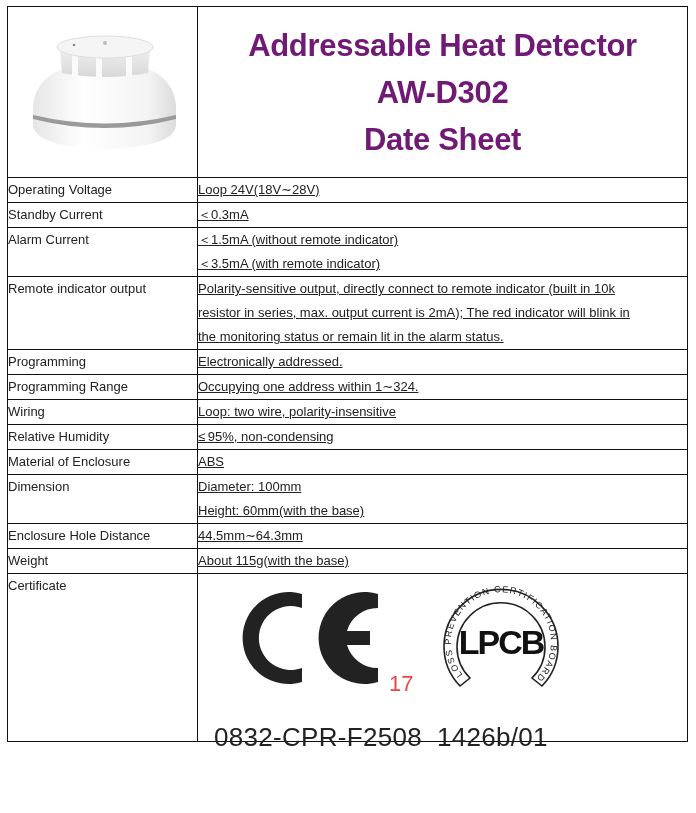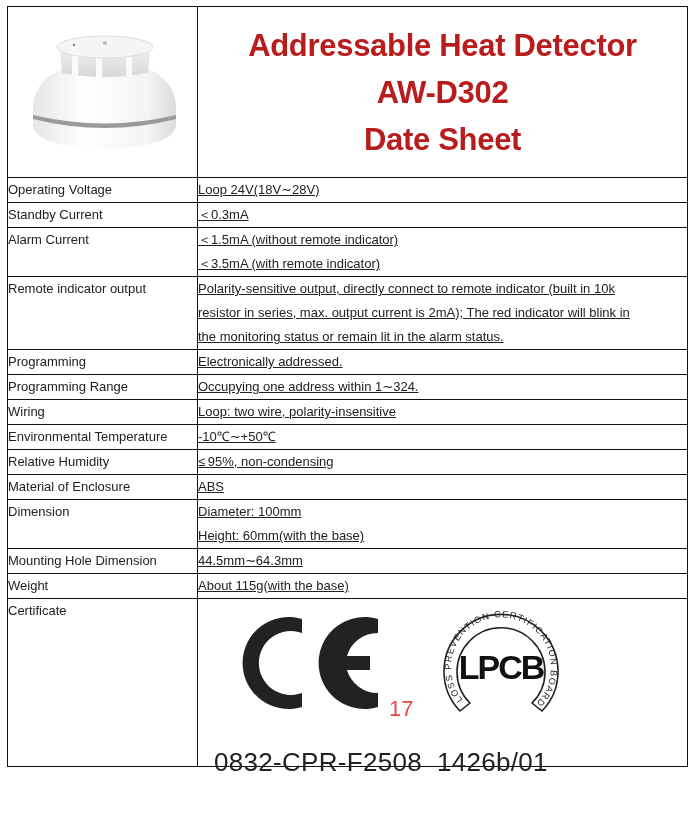--- a/index.html
+++ b/index.html
@@ -5,21 +5,21 @@
   html, body { margin: 0; padding: 0; background: #ffffff; }
   body { width: 696px; height: 813px; position: relative; overflow: hidden;
          font-family: "Liberation Sans", sans-serif; color: #1a1a1a; }
   .sheet { position: absolute; left: 7px; top: 6px; width: 681px;
            border-collapse: collapse; table-layout: fixed; }
   .sheet td { border: 1px solid #111; padding: 0; vertical-align: top; }
   .col-label { width: 190px; }
   .header-row td { height: 166px; vertical-align: middle; }
   .product-cell { position: relative; }
   .title-cell { text-align: center; }
-  .title-line { font-weight: bold; font-size: 31px; line-height: 47px; color: #b91c1c;
+  .title-line { font-weight: bold; font-size: 31px; line-height: 47px; color: #701a75;
                 letter-spacing: -0.3px; }
   .label { font-size: 13px; line-height: 24px; padding-left: 8px; color: #222; }
   .value { font-size: 13px; line-height: 24px; padding-left: 8px; color: #222; text-decoration: underline; }
   .value-line { display: block; }
   .spec-row td { height: 23.5px; margin-left: 8px; }
   .cert-row td { height: 167px; }
   .cert-wrap { position: relative; height: 167px; }
   .ce-mark { position: absolute; left: 40px; top: 14px; }
   .ce-sub { position: absolute; left: 191px; top: 97px; font-size: 22px; color: #ef4444; }
   .lpcb { position: absolute; left: 240px; top: 8px; }
@@ -111,46 +111,40 @@
           <span class="value-line">Occupying one address within 1∼324.</span>
         </td>
   </tr>
   <tr class="spec-row">
     <td class="label">Wiring</td>
     <td class="value">
           <span class="value-line">Loop: two wire, polarity-insensitive</span>
         </td>
   </tr>
   <tr class="spec-row">
-    <td class="label">Environmental Temperature</td>
-    <td class="value">
-          <span class="value-line">-10℃∼+50℃</span>
-        </td>
-  </tr>
-  <tr class="spec-row">
     <td class="label">Relative Humidity</td>
     <td class="value">
           <span class="value-line">≤ 95%, non-condensing</span>
         </td>
   </tr>
   <tr class="spec-row">
     <td class="label">Material of Enclosure</td>
     <td class="value">
           <span class="value-line">ABS</span>
         </td>
   </tr>
   <tr class="spec-row">
     <td class="label">Dimension</td>
     <td class="value">
       <span class="value-line">Diameter: 100mm</span>
       <span class="value-line">Height: 60mm(with the base)</span>
     </td>
   </tr>
   <tr class="spec-row">
-    <td class="label">Mounting Hole Dimension</td>
+    <td class="label">Enclosure Hole Distance</td>
     <td class="value">
           <span class="value-line">44.5mm∼64.3mm</span>
         </td>
   </tr>
   <tr class="spec-row">
     <td class="label">Weight</td>
     <td class="value">
           <span class="value-line">About 115g(with the base)</span>
         </td>
   </tr>

